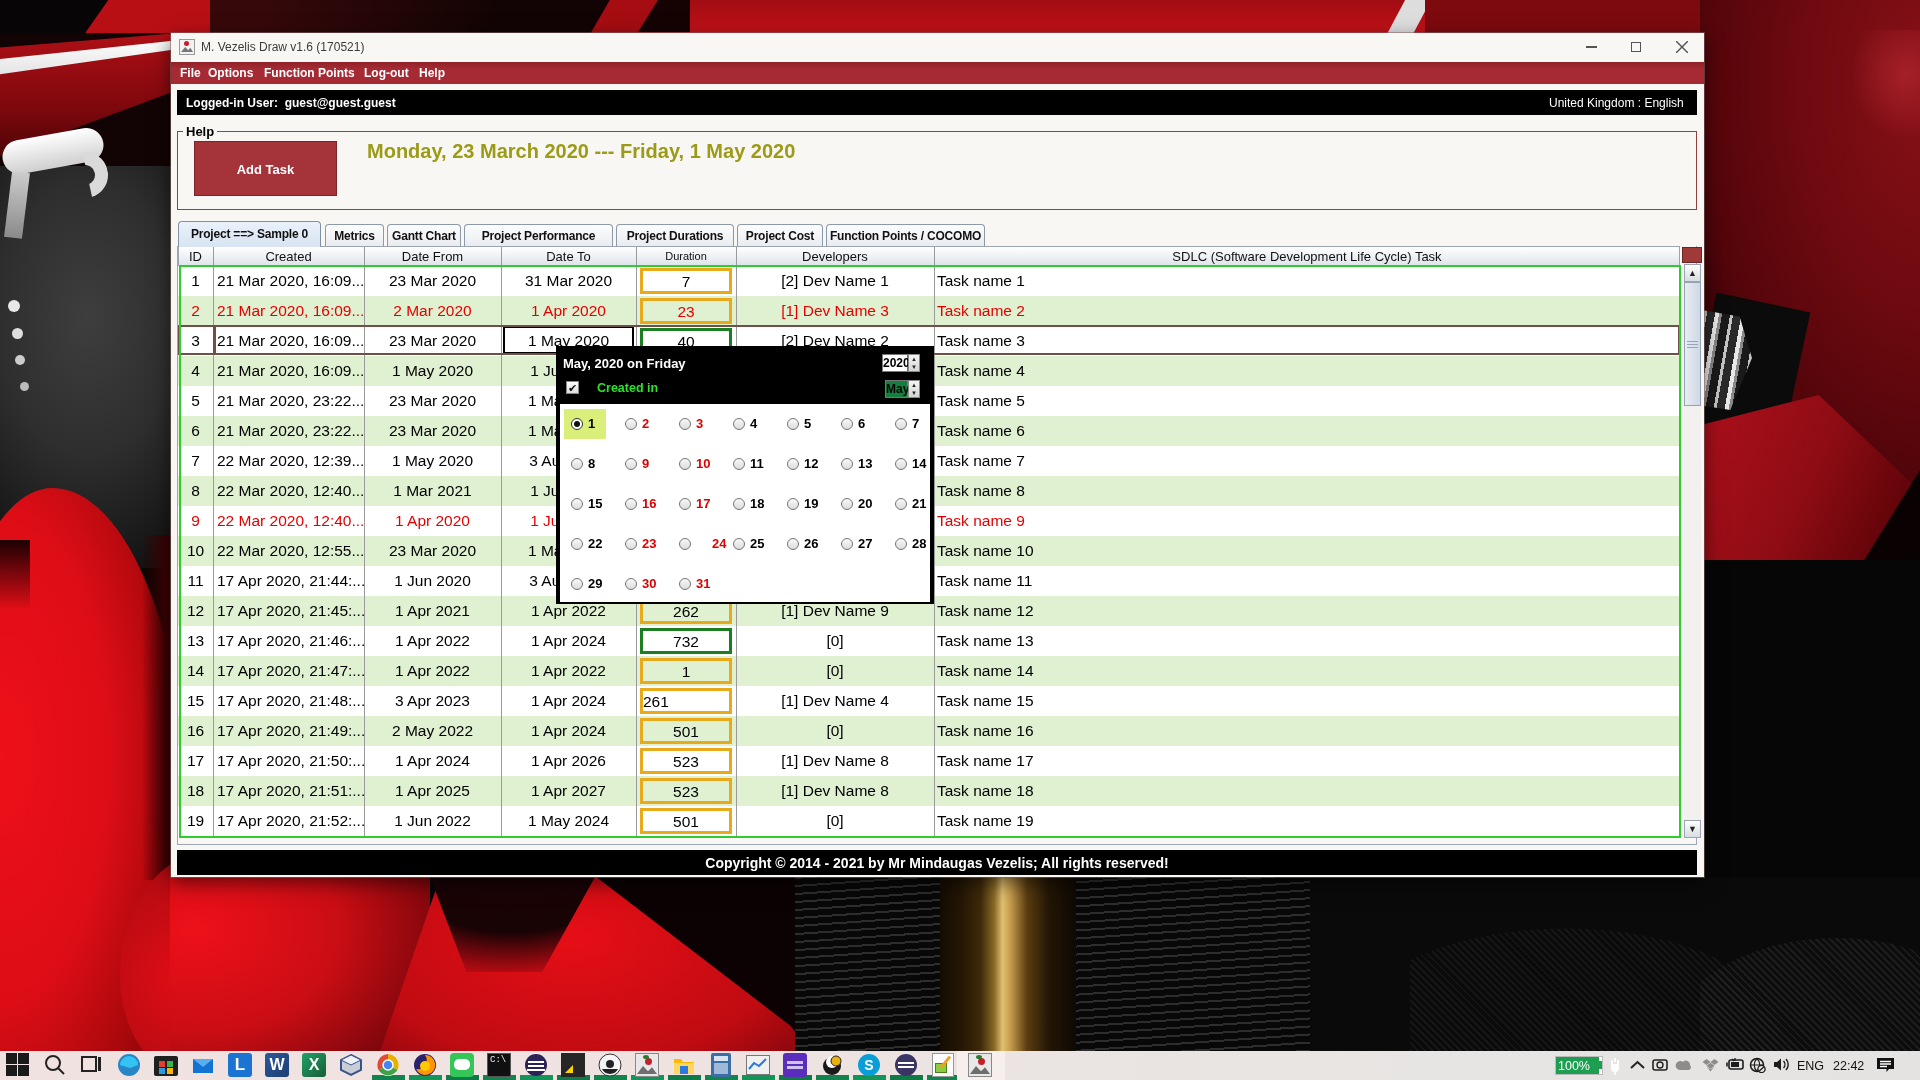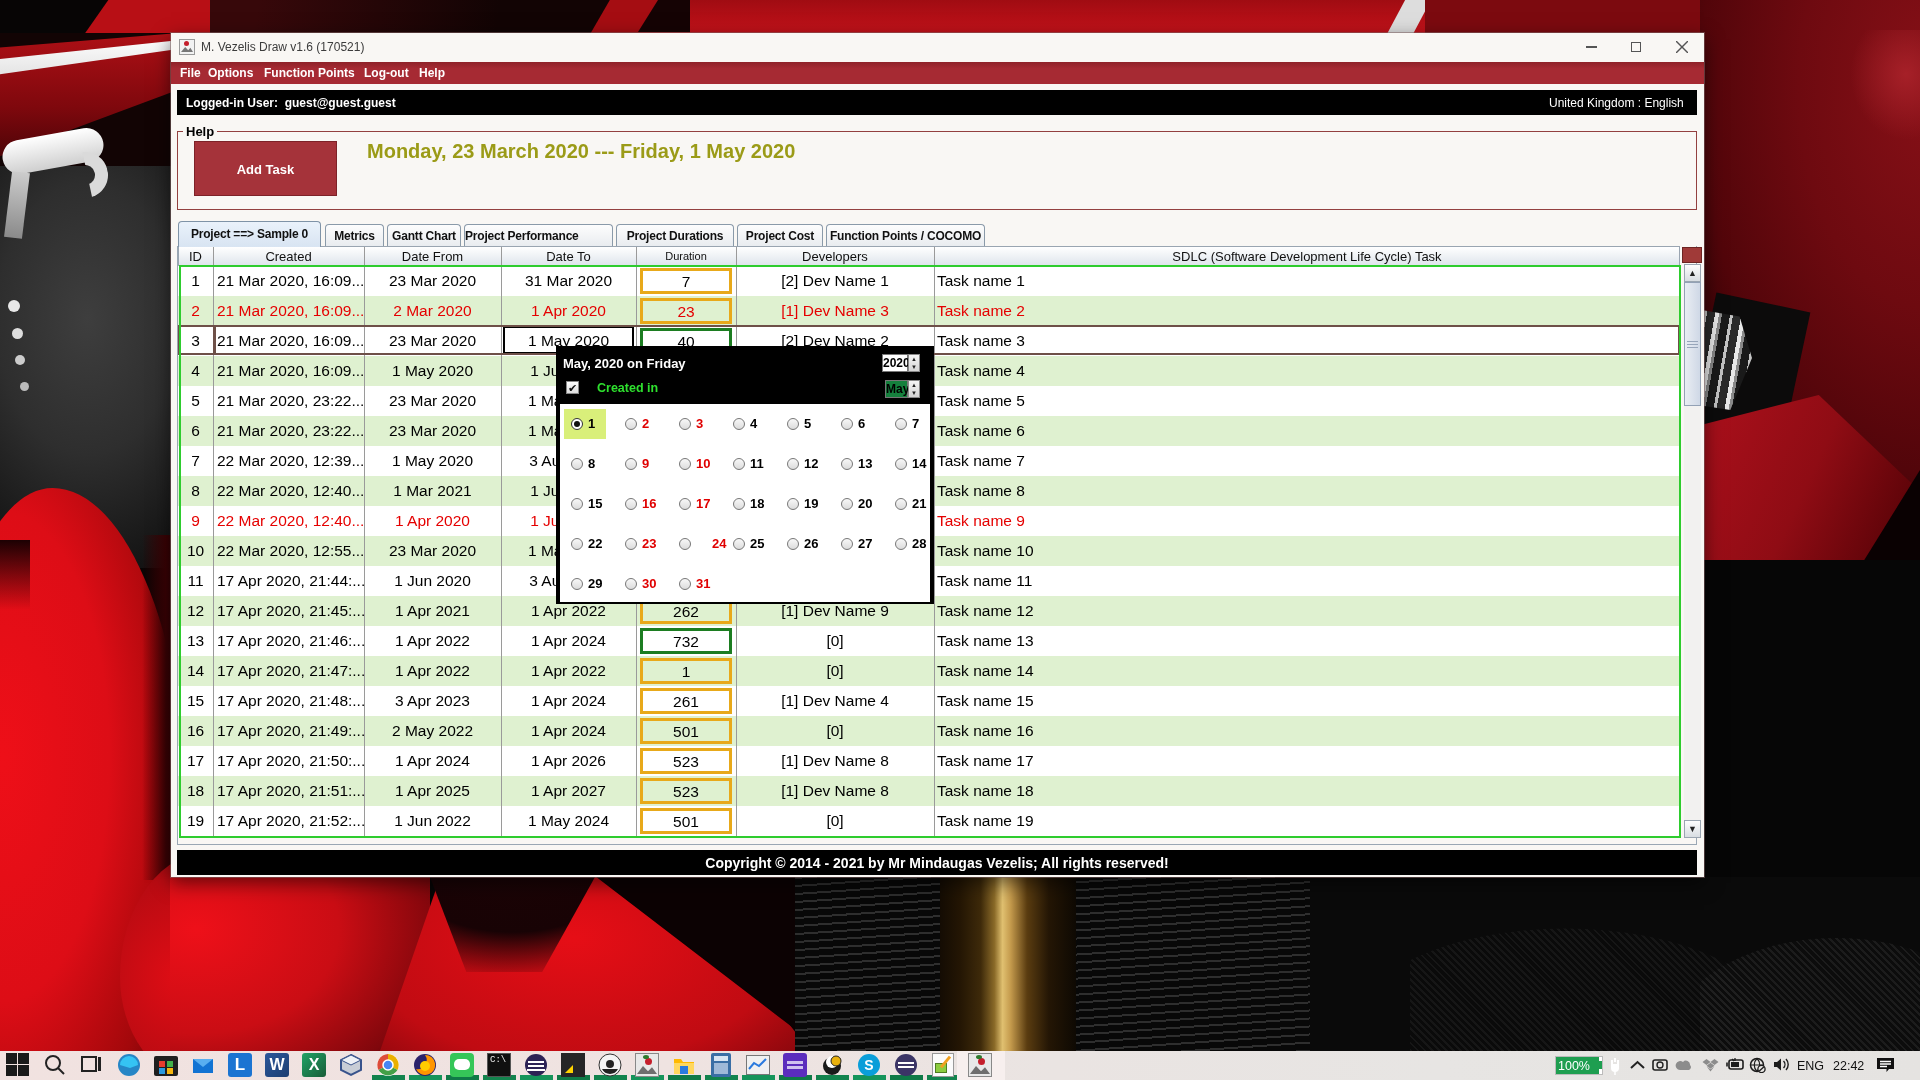--- a/index.html
+++ b/index.html
@@ -86,21 +86,21 @@
 <div class="abs" style="left:194px;top:141px;width:143px;height:55px;background:#a5333a;border:1px solid #7d2228;color:#fff;font-size:13px;font-weight:bold;text-align:center;line-height:55px">Add Task</div>
 <div class="abs" style="left:367px;top:140px;font-size:20px;font-weight:bold;color:#9b9b17">Monday, 23 March 2020 --- Friday, 1 May 2020</div>
 
 <div class="abs" style="left:177px;top:221px;width:1520px;height:624px;background:#f9f7f4"></div>
 <div class="abs" style="left:177px;top:246px;width:1px;height:599px;background:#9aa7b4"></div>
 <div class="abs" style="left:1696px;top:246px;width:1px;height:599px;background:#9aa7b4"></div>
 <div class="abs" style="left:177px;top:844px;width:1520px;height:1px;background:#9aa7b4"></div>
 <div style="position:absolute;left:178px;width:143px;top:221px;height:26px;background:linear-gradient(#eaf2fb,#d8e4f2);border:1px solid #7f93a7;border-bottom:none;z-index:2;line-height:25px;border-radius:4px 4px 0 0;font-weight:bold;font-size:12px;letter-spacing:-0.2px;text-align:center;white-space:nowrap;color:#101010">Project ==&gt; Sample 0</div>
 <div style="position:absolute;left:325px;width:59px;top:224px;height:23px;background:linear-gradient(#fdfdfd,#e8ebef);border:1px solid #8a9aa9;border-bottom:none;line-height:22px;border-radius:4px 4px 0 0;font-weight:bold;font-size:12px;letter-spacing:-0.2px;text-align:center;white-space:nowrap;color:#101010">Metrics</div>
 <div style="position:absolute;left:387px;width:74px;top:224px;height:23px;background:linear-gradient(#fdfdfd,#e8ebef);border:1px solid #8a9aa9;border-bottom:none;line-height:22px;border-radius:4px 4px 0 0;font-weight:bold;font-size:12px;letter-spacing:-0.2px;text-align:center;white-space:nowrap;color:#101010">Gantt Chart</div>
-<div style="position:absolute;left:464px;width:149px;top:224px;height:23px;background:linear-gradient(#fdfdfd,#e8ebef);border:1px solid #8a9aa9;border-bottom:none;line-height:22px;border-radius:4px 4px 0 0;font-weight:bold;font-size:12px;letter-spacing:-0.2px;text-align:left;white-space:nowrap;color:#101010">Project Performance</div>
+<div style="position:absolute;left:464px;width:149px;top:224px;height:23px;background:linear-gradient(#fdfdfd,#e8ebef);border:1px solid #8a9aa9;border-bottom:none;line-height:22px;border-radius:4px 4px 0 0;font-weight:bold;font-size:12px;letter-spacing:-0.2px;text-align:center;white-space:nowrap;color:#101010">Project Performance</div>
 <div style="position:absolute;left:616px;width:118px;top:224px;height:23px;background:linear-gradient(#fdfdfd,#e8ebef);border:1px solid #8a9aa9;border-bottom:none;line-height:22px;border-radius:4px 4px 0 0;font-weight:bold;font-size:12px;letter-spacing:-0.2px;text-align:center;white-space:nowrap;color:#101010">Project Durations</div>
 <div style="position:absolute;left:737px;width:86px;top:224px;height:23px;background:linear-gradient(#fdfdfd,#e8ebef);border:1px solid #8a9aa9;border-bottom:none;line-height:22px;border-radius:4px 4px 0 0;font-weight:bold;font-size:12px;letter-spacing:-0.2px;text-align:center;white-space:nowrap;color:#101010">Project Cost</div>
 <div style="position:absolute;left:826px;width:159px;top:224px;height:23px;background:linear-gradient(#fdfdfd,#e8ebef);border:1px solid #8a9aa9;border-bottom:none;line-height:22px;border-radius:4px 4px 0 0;font-weight:bold;font-size:12px;letter-spacing:-0.2px;text-align:center;white-space:nowrap;color:#101010">Function Points / COCOMO</div>
 
 <div class="abs" style="left:178px;top:246px;width:1502px;height:20px;background:linear-gradient(#ffffff,#dfe5ec);border:1px solid #9aa5b1"></div>
 <div style="position:absolute;left:178px;top:247px;width:35px;height:19px;font-size:13px;text-align:center;line-height:19px;color:#101010">ID</div>
 <div style="position:absolute;left:213px;top:247px;width:151px;height:19px;font-size:13px;text-align:center;line-height:19px;color:#101010">Created</div>
 <div style="position:absolute;left:364px;top:247px;width:137px;height:19px;font-size:13px;text-align:center;line-height:19px;color:#101010">Date From</div>
 <div style="position:absolute;left:501px;top:247px;width:135px;height:19px;font-size:13px;text-align:center;line-height:19px;color:#101010">Date To</div>
 <div style="position:absolute;left:636px;top:247px;width:100px;height:19px;font-size:11px;text-align:center;line-height:19px;color:#101010">Duration</div>
@@ -226,21 +226,21 @@
     <div class="c" style="left:323px;width:135px;text-align:center">1 Apr 2022</div>
     <div class="c" style="left:462px;width:92px;text-align:center;border:3px solid #e8a91a;height:26px;line-height:21px;top:2px">1</div>
     <div class="c" style="left:558px;width:198px;text-align:center">[0]</div>
     <div class="c" style="left:759px;width:743px">Task name 14</div>
   </div>
 <div class="trow" style="top:686px;background:#ffffff;color:#000000">
     <div class="c" style="left:0;width:35px;text-align:center">15</div>
     <div class="c" style="left:39px;width:147px">17 Apr 2020, 21:48:...</div>
     <div class="c" style="left:186px;width:137px;text-align:center">3 Apr 2023</div>
     <div class="c" style="left:323px;width:135px;text-align:center">1 Apr 2024</div>
-    <div class="c" style="left:462px;width:92px;text-align:center;border:3px solid #e8a91a;height:26px;line-height:21px;top:2px">261</div>
+    <div class="c" style="left:462px;width:92px;text-align:left;border:3px solid #e8a91a;height:26px;line-height:21px;top:2px">261</div>
     <div class="c" style="left:558px;width:198px;text-align:center">[1] Dev Name 4</div>
     <div class="c" style="left:759px;width:743px">Task name 15</div>
   </div>
 <div class="trow" style="top:716px;background:#dff1d0;color:#000000">
     <div class="c" style="left:0;width:35px;text-align:center">16</div>
     <div class="c" style="left:39px;width:147px">17 Apr 2020, 21:49:...</div>
     <div class="c" style="left:186px;width:137px;text-align:center">2 May 2022</div>
     <div class="c" style="left:323px;width:135px;text-align:center">1 Apr 2024</div>
     <div class="c" style="left:462px;width:92px;text-align:center;border:3px solid #e8a91a;height:26px;line-height:21px;top:2px">501</div>
     <div class="c" style="left:558px;width:198px;text-align:center">[0]</div>

